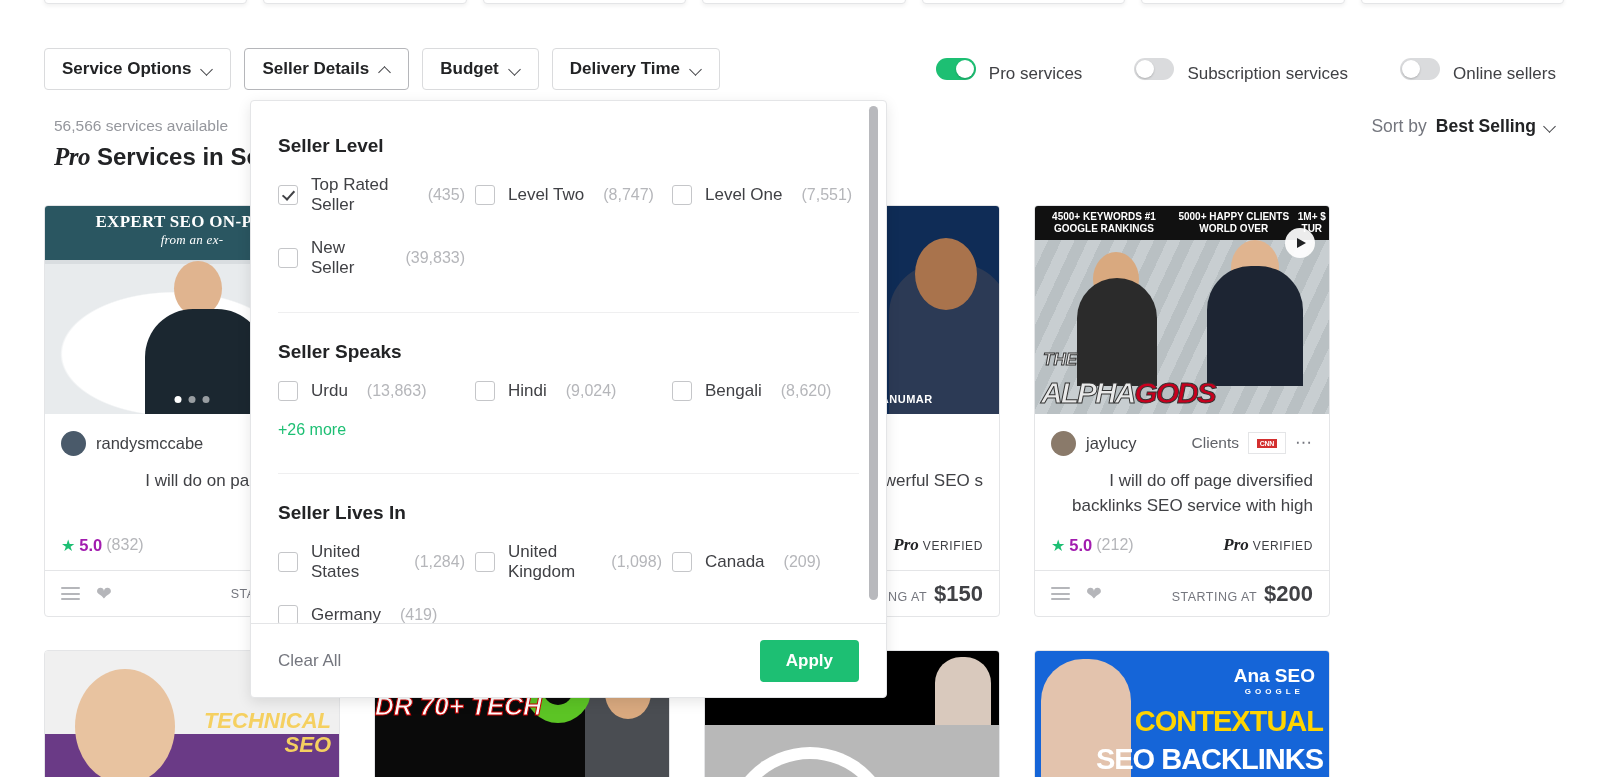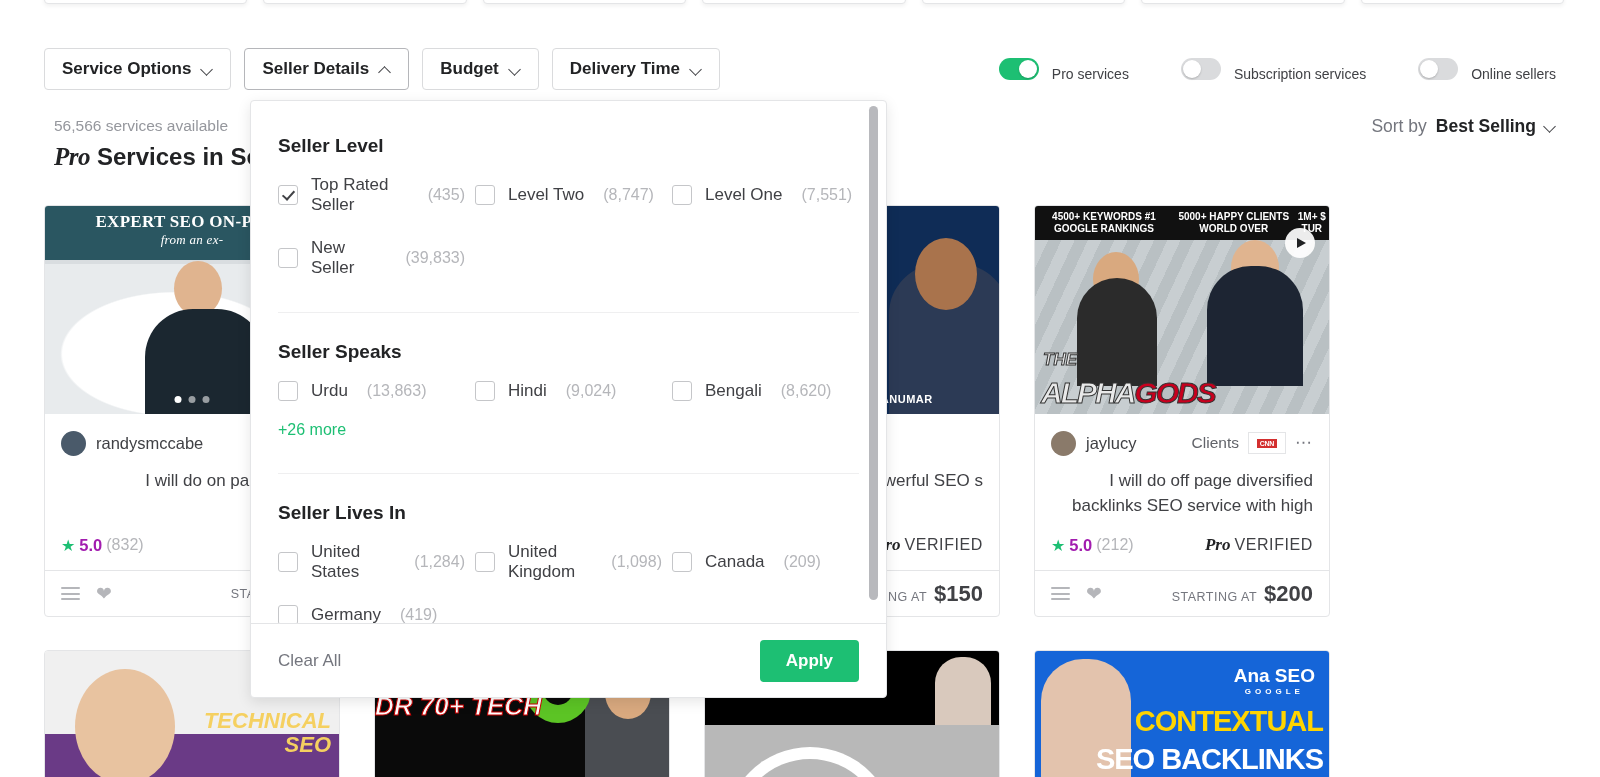--- a/index.html
+++ b/index.html
@@ -33,21 +33,21 @@
   .caret.up::before { top: 4px; transform: rotate(-135deg); }
 
   .toggles { margin-left: auto; display: flex; align-items: center; gap: 0; }
   .toggle-group { display: flex; align-items: center; gap: 13px; margin-left: 52px; }
   .switch { width: 40px; height: 22px; border-radius: 11px; background: #dadbdd;
             position: relative; cursor: pointer; flex: none; }
   .switch .knob { position: absolute; top: 2px; left: 2px; width: 18px; height: 18px;
                   border-radius: 50%; background: #fff; box-shadow: 0 1px 2px rgba(0,0,0,.2); }
   .switch.on { background: #1dbf73; }
   .switch.on .knob { left: 20px; }
-  .toggle-label { font-size: 14px; color: #404145; white-space: nowrap; margin-top: 9px; }
+  .toggle-label { font-size: 17px; color: #404145; white-space: nowrap; margin-top: 9px; }
 
   
   .res-count { position: absolute; top: 117px; left: 54px; font-size: 15.5px; color: #95979d; }
   .res-title { position: absolute; top: 143px; left: 54px; font-size: 24px; font-weight: 700;
                color: #222325; white-space: nowrap; display:flex; align-items:baseline; gap:7px;}
   .pro-word { font-family: "Liberation Serif", serif; font-style: italic; font-weight: 700;
               font-size: 25px; letter-spacing: -0.5px; }
   .sortby { position: absolute; top: 116px; right: 44px; display: flex; align-items: center;
             gap: 9px; font-size: 17.5px; cursor: pointer; text-align: center; }
   .sortby .lbl { color: #74767e; }
@@ -82,21 +82,21 @@
   .dots-menu { font-size: 17px; color: #74767e; letter-spacing: 1px; line-height: 10px;}
   .gig-title { font-size: 17px; line-height: 25px; color: #404145; margin-top: 8px;
                height: 50px; overflow: hidden; text-align: right; }
   .rating-row { display: flex; align-items: center; gap: 4px; margin-top: 15px; height: 24px; }
   .star { color: #1dbf73; font-size: 16px; }
   .rate { color: #a21caf; font-weight: 700; font-size: 16.5px; }
   .cnt { color: #b5b6ba; font-size: 16px; }
   .pro-verified { margin-left: auto; display: flex; align-items: baseline; gap: 4px; }
   .pro-verified .p { font-family: "Liberation Serif", serif; font-style: italic;
                      font-weight: 700; font-size: 17px; }
-  .pro-verified .v { font-size: 16px; letter-spacing: .6px; color: #404145; }
+  .pro-verified .v { font-size: 12px; letter-spacing: .6px; color: #404145; }
   .card-foot { margin-top: 13px; border-top: 1px solid #e4e5e7; height: 46px;
                display: flex; align-items: center; padding: 0 16px; }
   .ico-row { display: flex; align-items: center; gap: 16px; }
   .ico-list { width: 19px; height: 13px; display:flex; flex-direction:column; justify-content:space-between; }
   .ico-list i { display:block; height:2px; background:#b5b6ba; border-radius:1px; }
   .ico-heart { color: #b5b6ba; font-size: 19px; line-height: 1; }
   .price { margin-left: auto; display: flex; align-items: baseline; gap: 7px; }
   .price .st { font-size: 12.5px; letter-spacing: .5px; color: #74767e; text-transform: uppercase; }
   .price .amt { font-size: 22px; font-weight: 700; color: #404145; }
 

